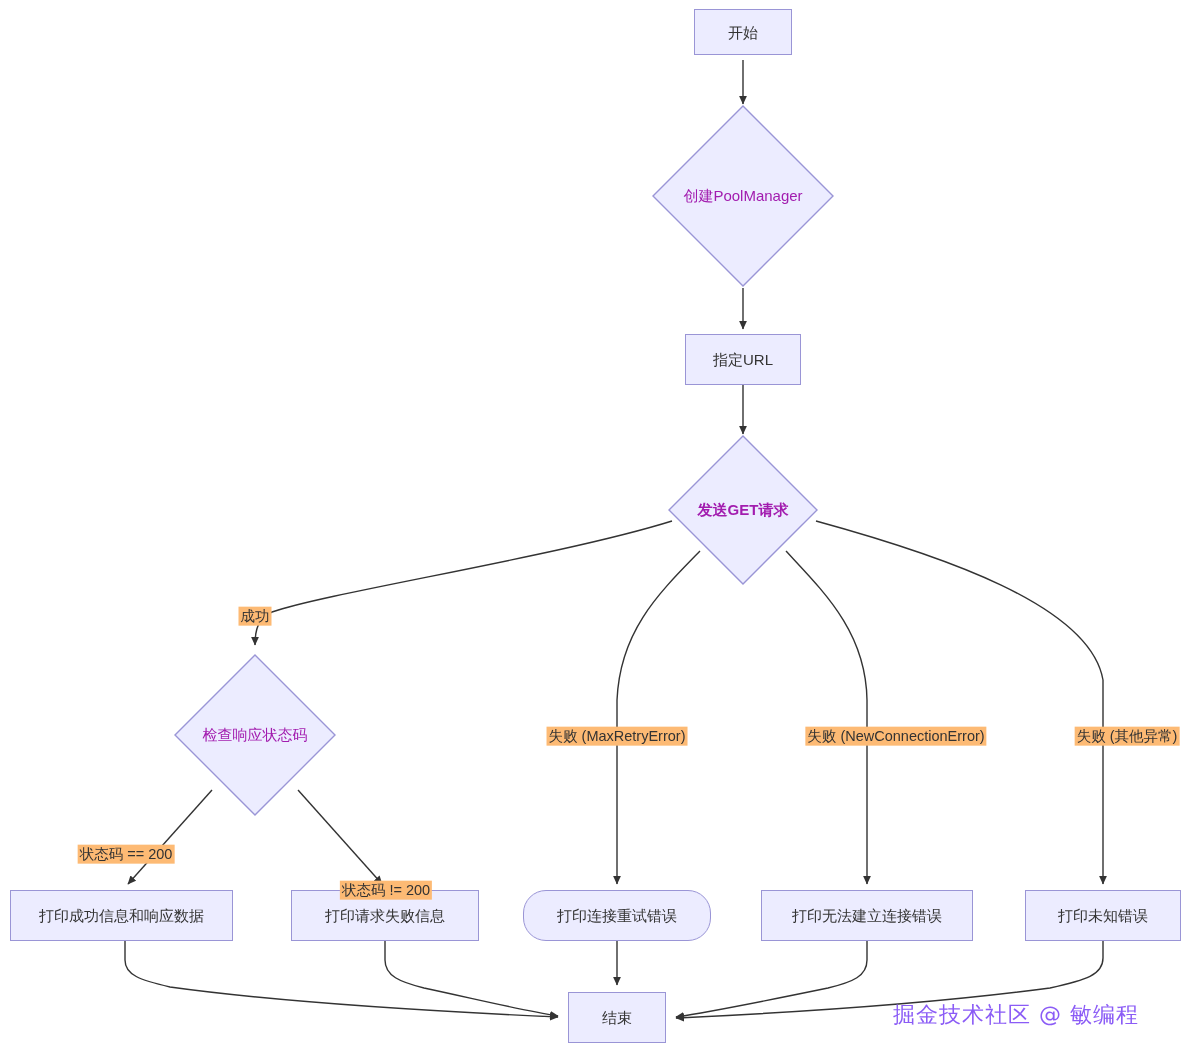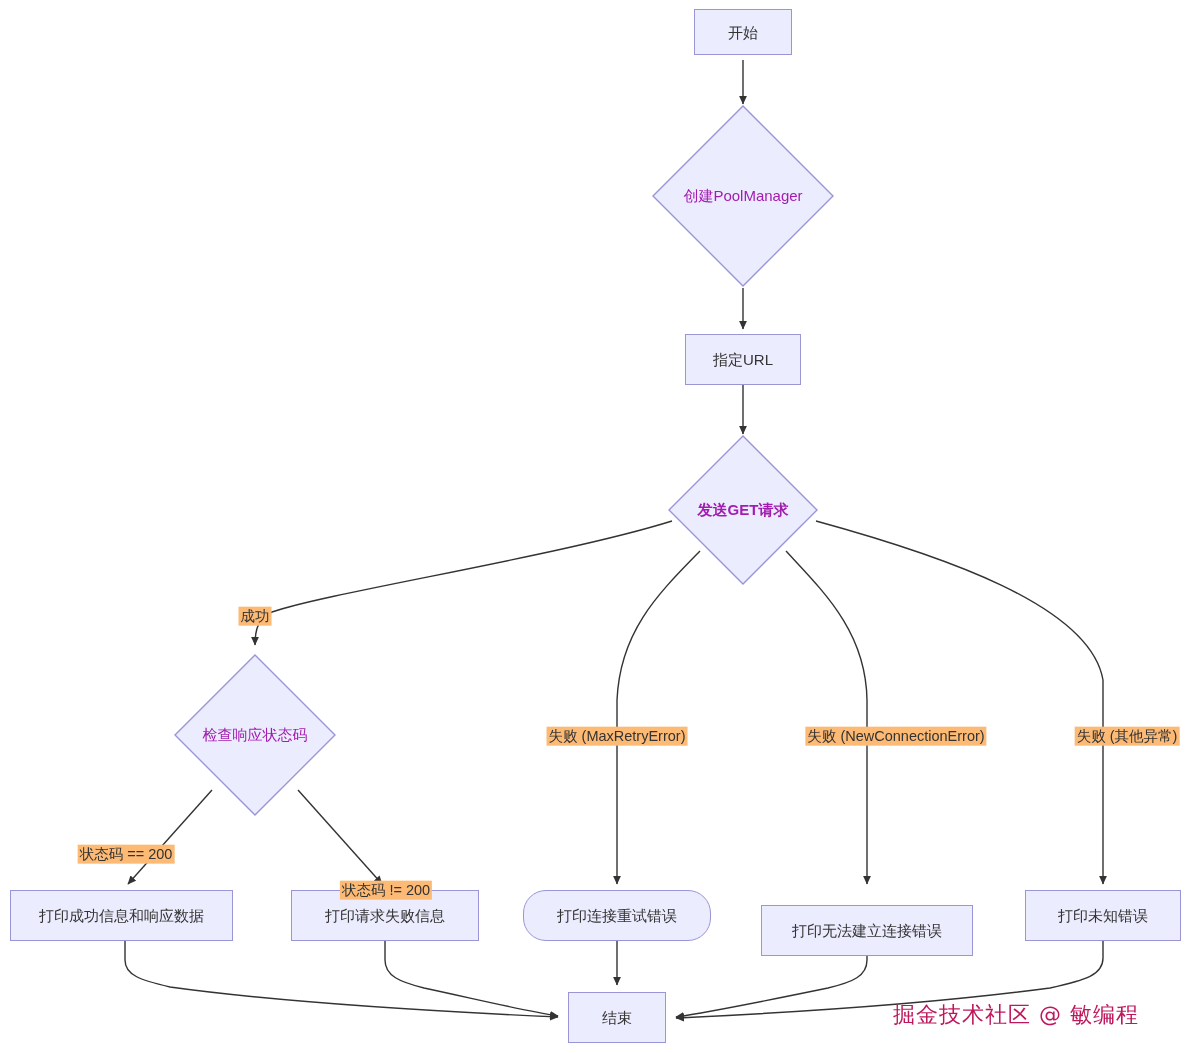--- a/index.html
+++ b/index.html
@@ -65,21 +65,21 @@
     background: #fdba74;
     color: #333333;
     font-size: 14.5px;
     line-height: 1.15;
     padding: 1px 2px;
     white-space: nowrap;
     transform: translate(-50%, -50%);
   }
   .watermark {
     position: absolute;
-    color: #be185d;
+    color: #8b5cf6;
     font-size: 22px;
     letter-spacing: 1px;
     white-space: nowrap;
     font-family: "DejaVu Sans", sans-serif;
   }
 </style>
 </head>
 <body>
 
 <div id="canvas">
@@ -156,21 +156,21 @@
   </div>
 
   <div class="node rect-node" style="left:291px; top:890px; width:188px; height:51px;">
     <span>打印请求失败信息</span>
   </div>
 
   <div class="node rect-node" style="left:523px; top:890px; width:188px; height:51px;border-radius:23px;">
     <span>打印连接重试错误</span>
   </div>
 
-  <div class="node rect-node" style="left:761px; top:890px; width:212px; height:51px;margin-top:15px;">
+  <div class="node rect-node" style="left:761px; top:890px; width:212px; height:51px;">
     <span>打印无法建立连接错误</span>
   </div>
 
   <div class="node rect-node" style="left:1025px; top:890px; width:156px; height:51px;">
     <span>打印未知错误</span>
   </div>
 
   <div class="node rect-node" style="left:568px; top:992px; width:98px; height:51px;">
     <span>结束</span>
   </div>

